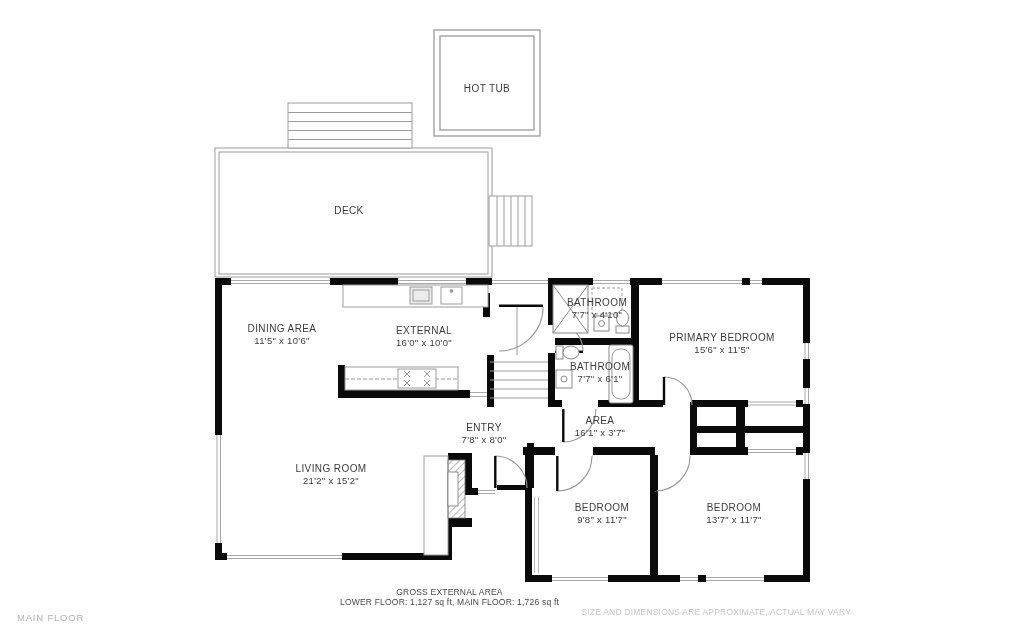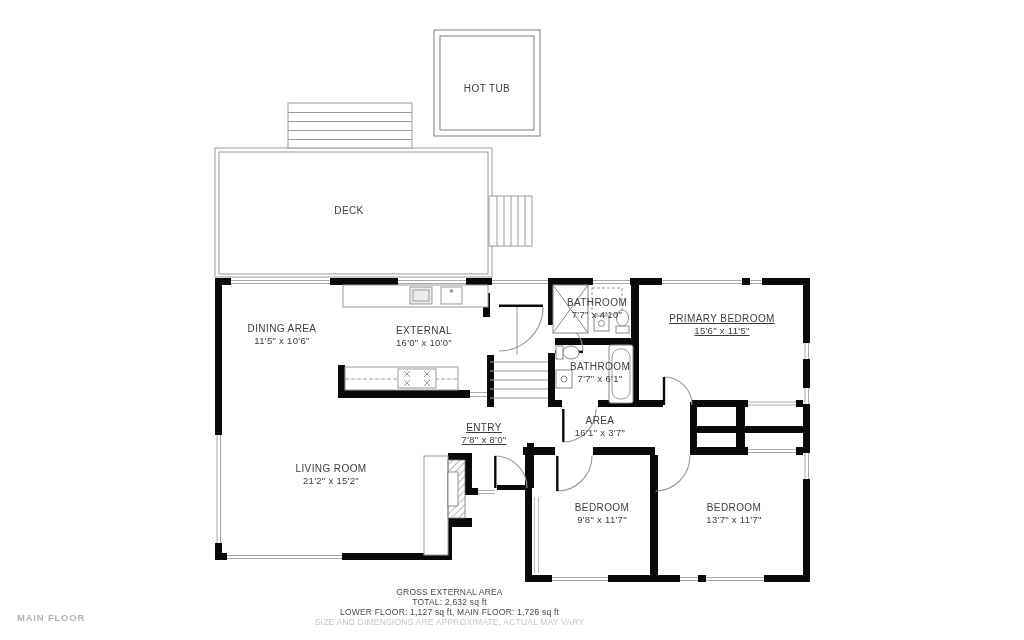--- a/index.html
+++ b/index.html
@@ -11,24 +11,24 @@
   .room-label{
     position:absolute;transform:translate(-50%,-50%);
     text-align:center;color:#3c3c3c;white-space:nowrap;z-index:5;
   }
   .room-label .rn{font-size:10px;letter-spacing:.4px;line-height:12px;}
   .room-label .rd{font-size:9.5px;letter-spacing:.3px;line-height:12px;}
   .footer{
     position:absolute;left:0;right:0;top:587px;text-align:center;z-index:5;
     color:#474747;font-size:8.5px;letter-spacing:.2px;line-height:10px;padding-left:48px;
   }
-  .footer .disclaimer{color:#c6c6c6;}
+  .footer .disclaimer{color:#c6c6c6;text-align:right;}
   .floor-label{
     position:absolute;left:17px;top:612px;color:#b3b3b3;
-    font-size:9.5px;letter-spacing:.8px;z-index:5;font-weight:bold;
+    font-size:9.5px;letter-spacing:.8px;z-index:5;
   }
 </style>
 </head>
 <body>
 
 <div class="canvas">
 
   <svg class="plan-svg" width="1024" height="640" viewBox="0 0 1024 640">
     <defs>
       <pattern id="hatch" width="5" height="5" patternTransform="rotate(45)" patternUnits="userSpaceOnUse">
@@ -283,25 +283,25 @@
     <div class="rd">16'0" x 10'0"</div>
   </div>
   <div class="room-label" style="left:597px;top:309px;">
     <div class="rn">BATHROOM</div>
     <div class="rd">7'7" x 4'10"</div>
   </div>
   <div class="room-label" style="left:600px;top:373px;">
     <div class="rn">BATHROOM</div>
     <div class="rd">7'7" x 6'1"</div>
   </div>
-  <div class="room-label" style="left:722px;top:325px;text-decoration:underline;">
+  <div class="room-label" style="left:722px;top:344px;">
     <div class="rn">PRIMARY BEDROOM</div>
     <div class="rd">15'6" x 11'5"</div>
   </div>
-  <div class="room-label" style="left:484px;top:434px;text-decoration:underline;">
+  <div class="room-label" style="left:484px;top:434px;">
     <div class="rn">ENTRY</div>
     <div class="rd">7'8" x 8'0"</div>
   </div>
   <div class="room-label" style="left:600px;top:427px;">
     <div class="rn">AREA</div>
     <div class="rd">16'1" x 3'7"</div>
   </div>
   <div class="room-label" style="left:331px;top:475px;text-align:center;">
     <div class="rn">LIVING ROOM</div>
     <div class="rd">21'2" x 15'2"</div>
@@ -310,19 +310,18 @@
     <div class="rn">BEDROOM</div>
     <div class="rd">9'8" x 11'7"</div>
   </div>
   <div class="room-label" style="left:734px;top:514px;">
     <div class="rn">BEDROOM</div>
     <div class="rd">13'7" x 11'7"</div>
   </div>
 
   <div class="footer">
     <div>GROSS EXTERNAL AREA</div>
-    <div>TOTAL: 2,632 sq ft</div>
     <div>LOWER FLOOR: 1,127 sq ft, MAIN FLOOR: 1,726 sq ft</div>
     <div class="disclaimer">SIZE AND DIMENSIONS ARE APPROXIMATE, ACTUAL MAY VARY</div>
   </div>
   <div class="floor-label">MAIN FLOOR</div>
 
 </div>
 
 </body></html>

